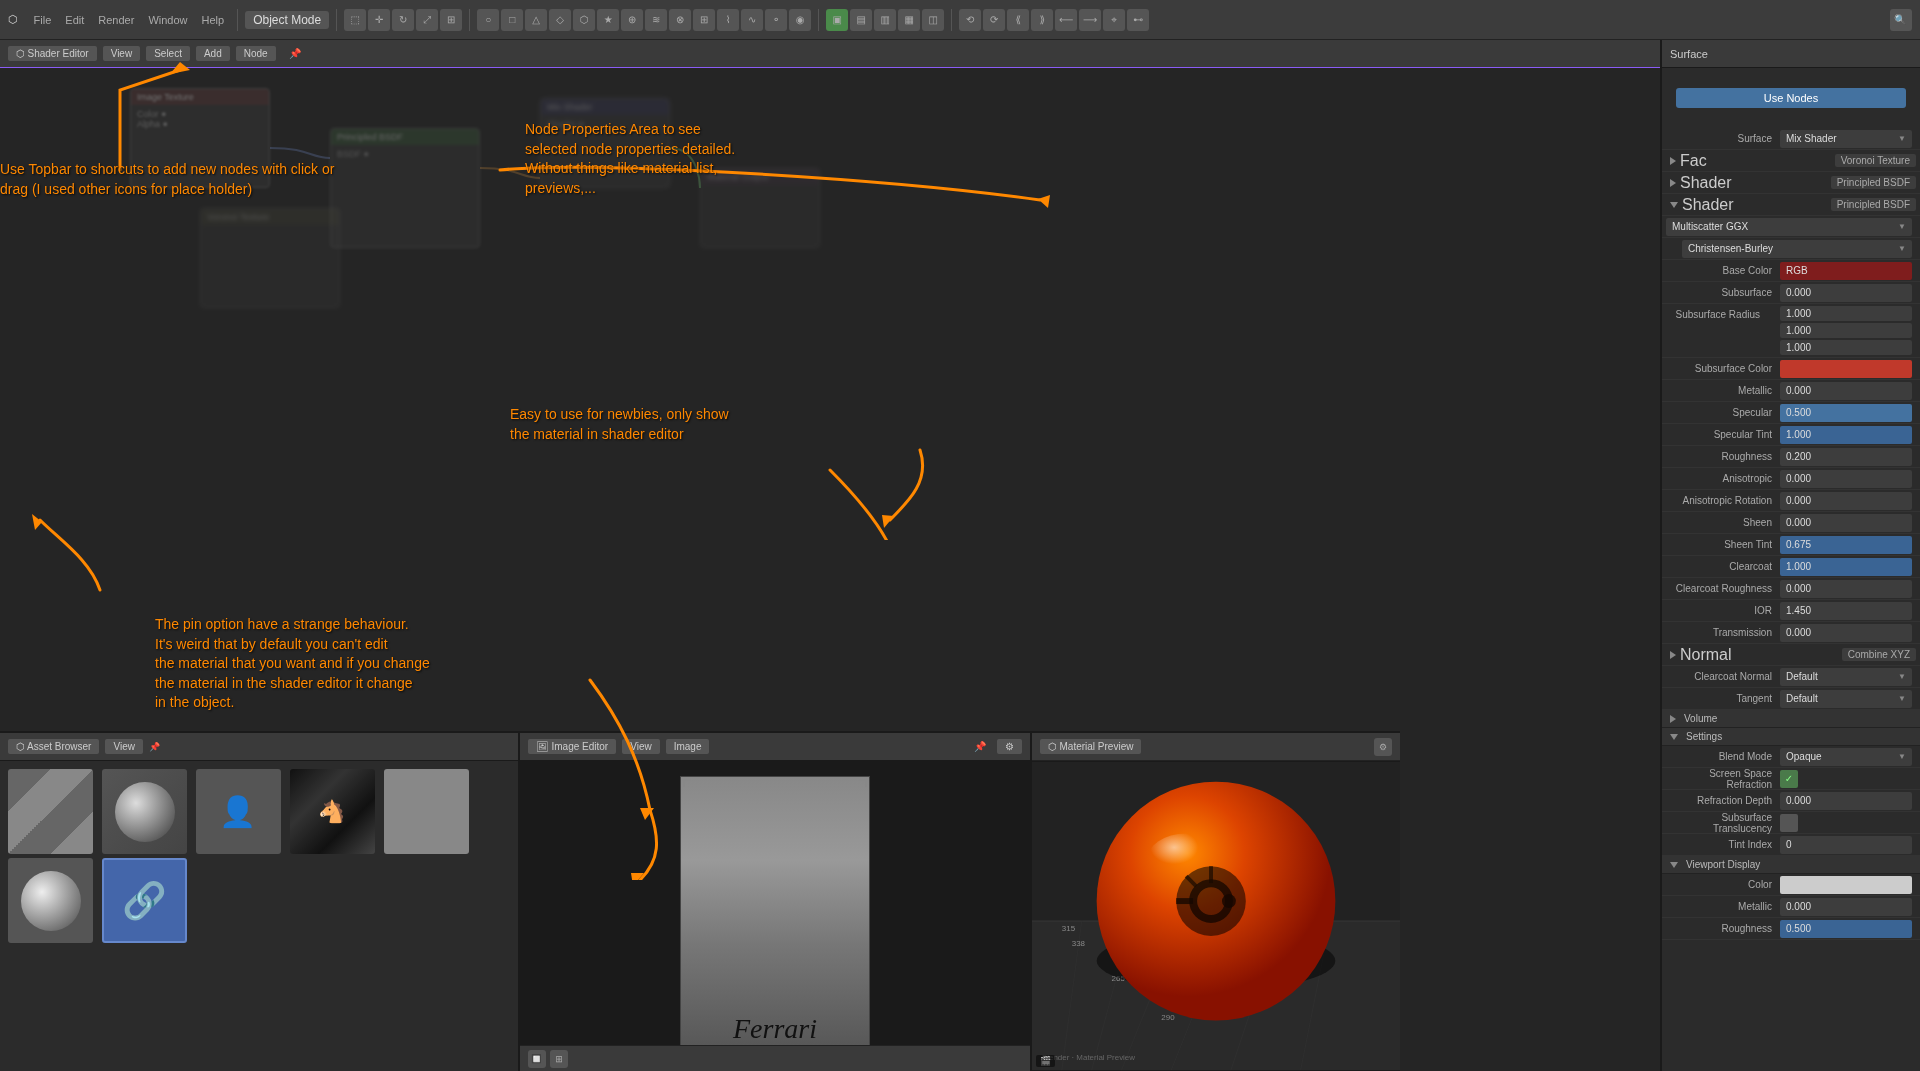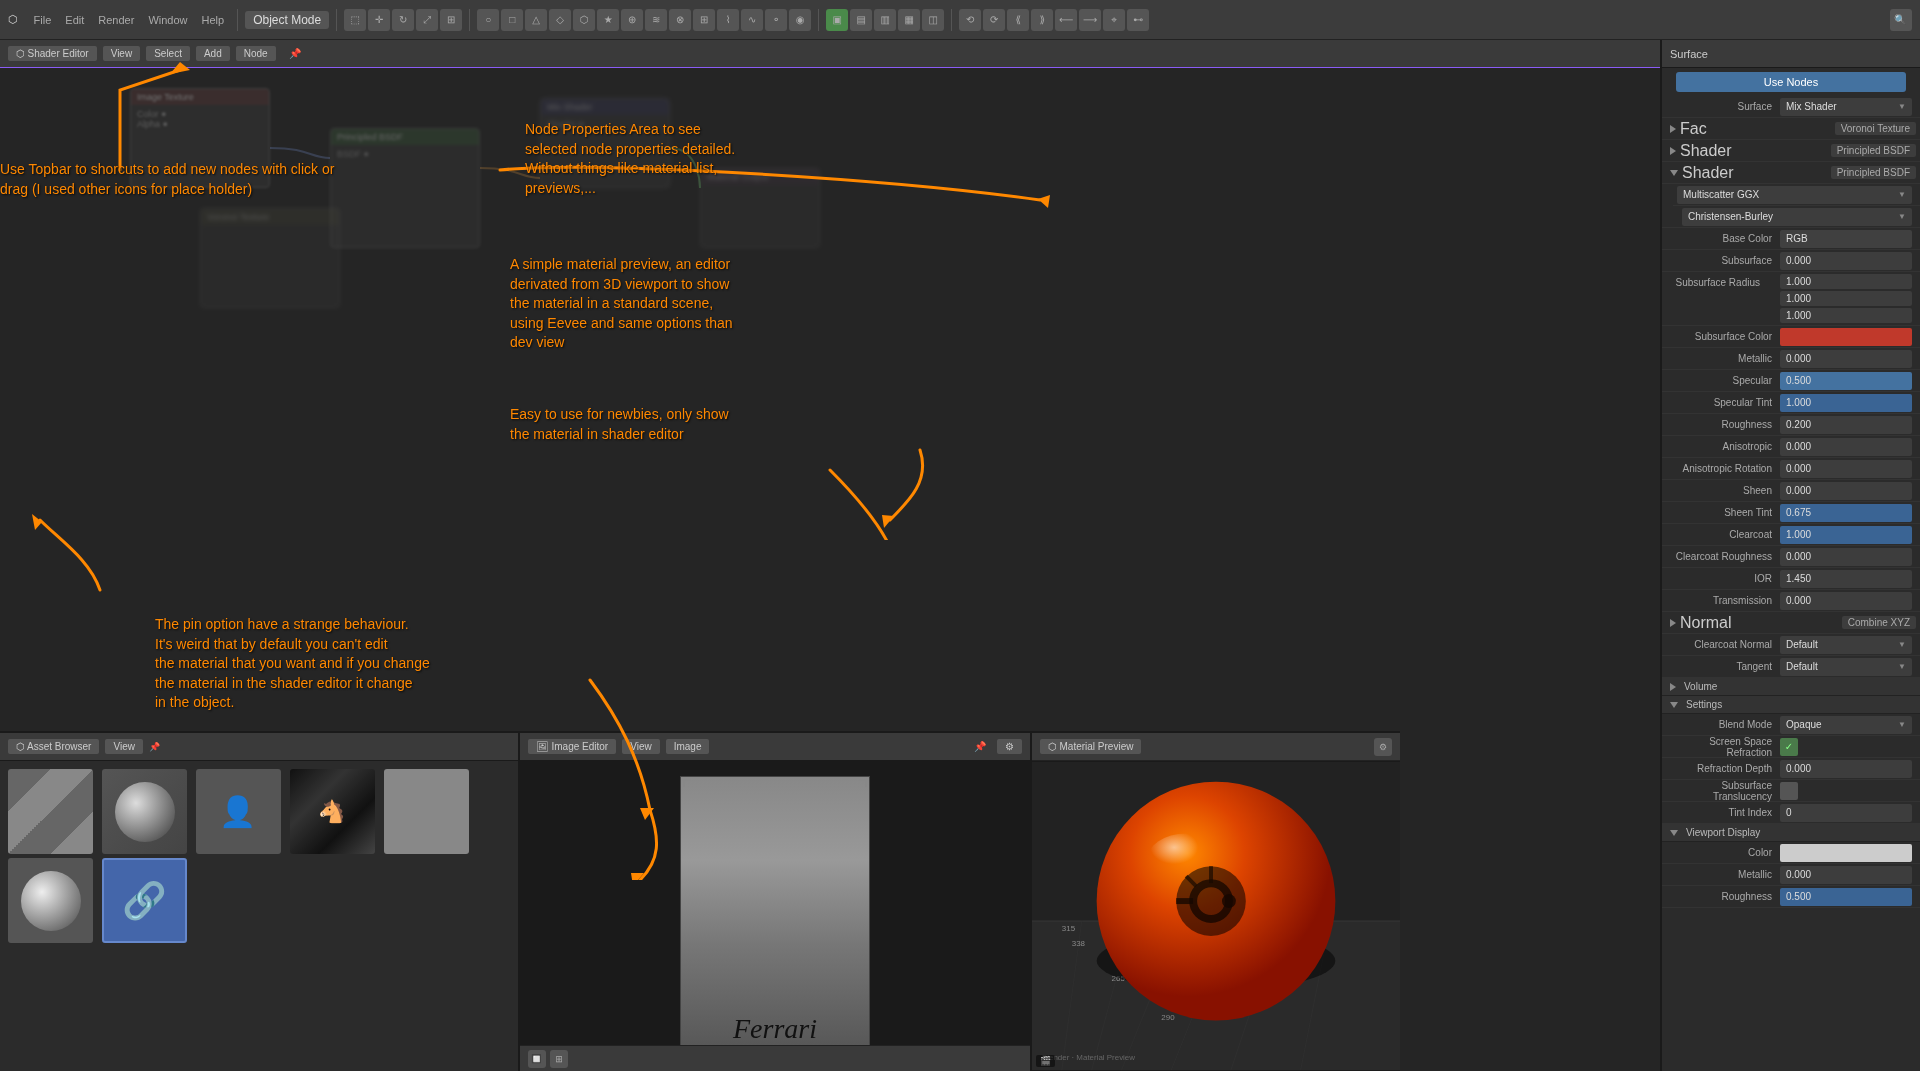--- a/index.html
+++ b/index.html
@@ -135,21 +135,21 @@
     }
 
     .use-nodes-btn {
       background: #4472a0;
       color: white;
       padding: 4px 30px;
       border-radius: 3px;
       font-size: 11px;
       cursor: pointer;
       text-align: center;
-      margin: 0 8px;
+      margin: 16px 8px;
     }
 
     .prop-row {
       display: flex;
       align-items: center;
       height: 22px;
       padding: 0 8px;
       border-bottom: 1px solid #333;
       font-size: 11px;
     }
@@ -594,21 +594,20 @@
 to add new nodes with click or drag
 
 (I used other icons for place holder)</div>
 
       <svg style="position:absolute;top:0;left:400px;width:800px;height:250px;pointer-events:none;">
         <path d="M 100 130 C 200 120, 500 140, 640 160" stroke="#ff8800" stroke-width="3" fill="none" stroke-linecap="round"></path>
         <polygon points="650,155 648,168 638,159" fill="#ff8800"></polygon>
       </svg>
       <div class="annotation-text" style="left:525px;top:80px;font-size:14px;max-width:380px;">Node Properties Area to see<br>selected node properties detailed.<br>Without things like material list,<br>previews,...</div>
 
-      <div class="annotation-text" style="left:510px;top:215px;font-size:14px;max-width:380px;">A simple material preview, an editor<br>derivated from 3D viewport to show<br>the material in a standard scene,<br>using Eevee and same options than<br>dev view</div>
 
       <svg style="position:absolute;top:200px;left:400px;width:600px;height:300px;pointer-events:none;">
         <path d="M 430 230 C 500 300, 520 350, 470 380" stroke="#ff8800" stroke-width="3" fill="none" stroke-linecap="round"></path>
         <polygon points="465,390 458,378 472,376" fill="#ff8800"></polygon>
       </svg>
 
       <div class="annotation-text" style="left:510px;top:365px;font-size:14px;max-width:360px;">Easy to use for newbies, only show<br>the material in shader editor</div>
 
       <svg style="position:absolute;top:350px;left:400px;width:650px;height:150px;pointer-events:none;">
         <path d="M 520 60 C 530 90, 510 110, 490 130" stroke="#ff8800" stroke-width="3" fill="none" stroke-linecap="round"></path>
@@ -664,37 +663,37 @@
       <span class="tree-label">Shader</span>
       <span class="tree-value">Principled BSDF</span>
     </div>
 
     <div class="tree-item">
       <span class="tri-down"></span>
       <span class="tree-label">Shader</span>
       <span class="tree-value">Principled BSDF</span>
     </div>
 
-    <div class="prop-row" style="padding-left:4px;margin-left:11px;">
+    <div class="prop-row" style="padding-left:4px;">
       <div class="prop-dropdown">
         <span>Multiscatter GGX</span>
         <span class="dropdown-arrow">▼</span>
       </div>
     </div>
 
     <div class="prop-row" style="padding-left:20px;">
       <div class="prop-dropdown">
         <span>Christensen-Burley</span>
         <span class="dropdown-arrow">▼</span>
       </div>
     </div>
 
     <div class="prop-row">
       <span class="prop-label">Base Color</span>
-      <div class="prop-value" style="background:#404040;">RGB</div>
+      <div class="prop-value" style="background:#7f1d1d;">RGB</div>
     </div>
 
     <div class="prop-row">
       <span class="prop-label">Subsurface</span>
       <div class="prop-value">0.000</div>
     </div>
 
     <div style="display:flex;align-items:flex-start;padding:2px 8px;border-bottom:1px solid #333;">
       <span style="width:110px;color:#aaa;font-size:10px;text-align:right;padding-right:20px;padding-top:3px;flex-shrink:0;">Subsurface Radius</span>
       <div style="display:flex;flex-direction:column;gap:2px;flex:1;">

